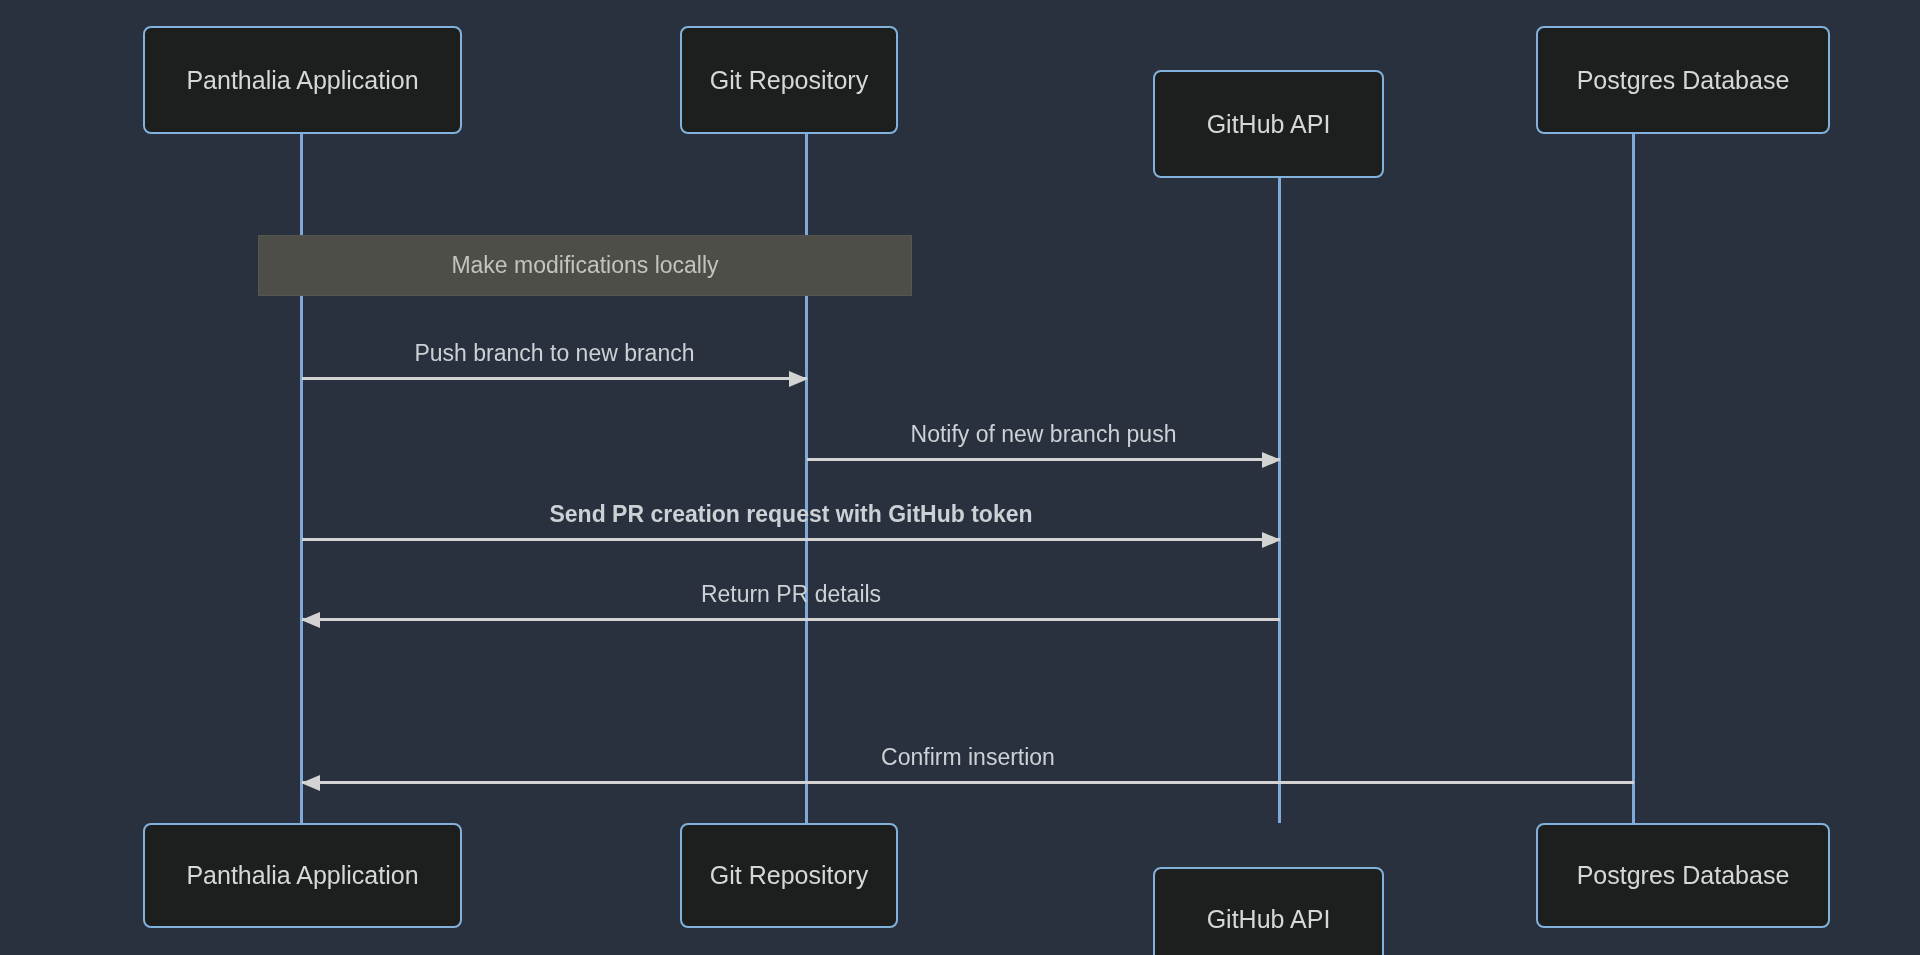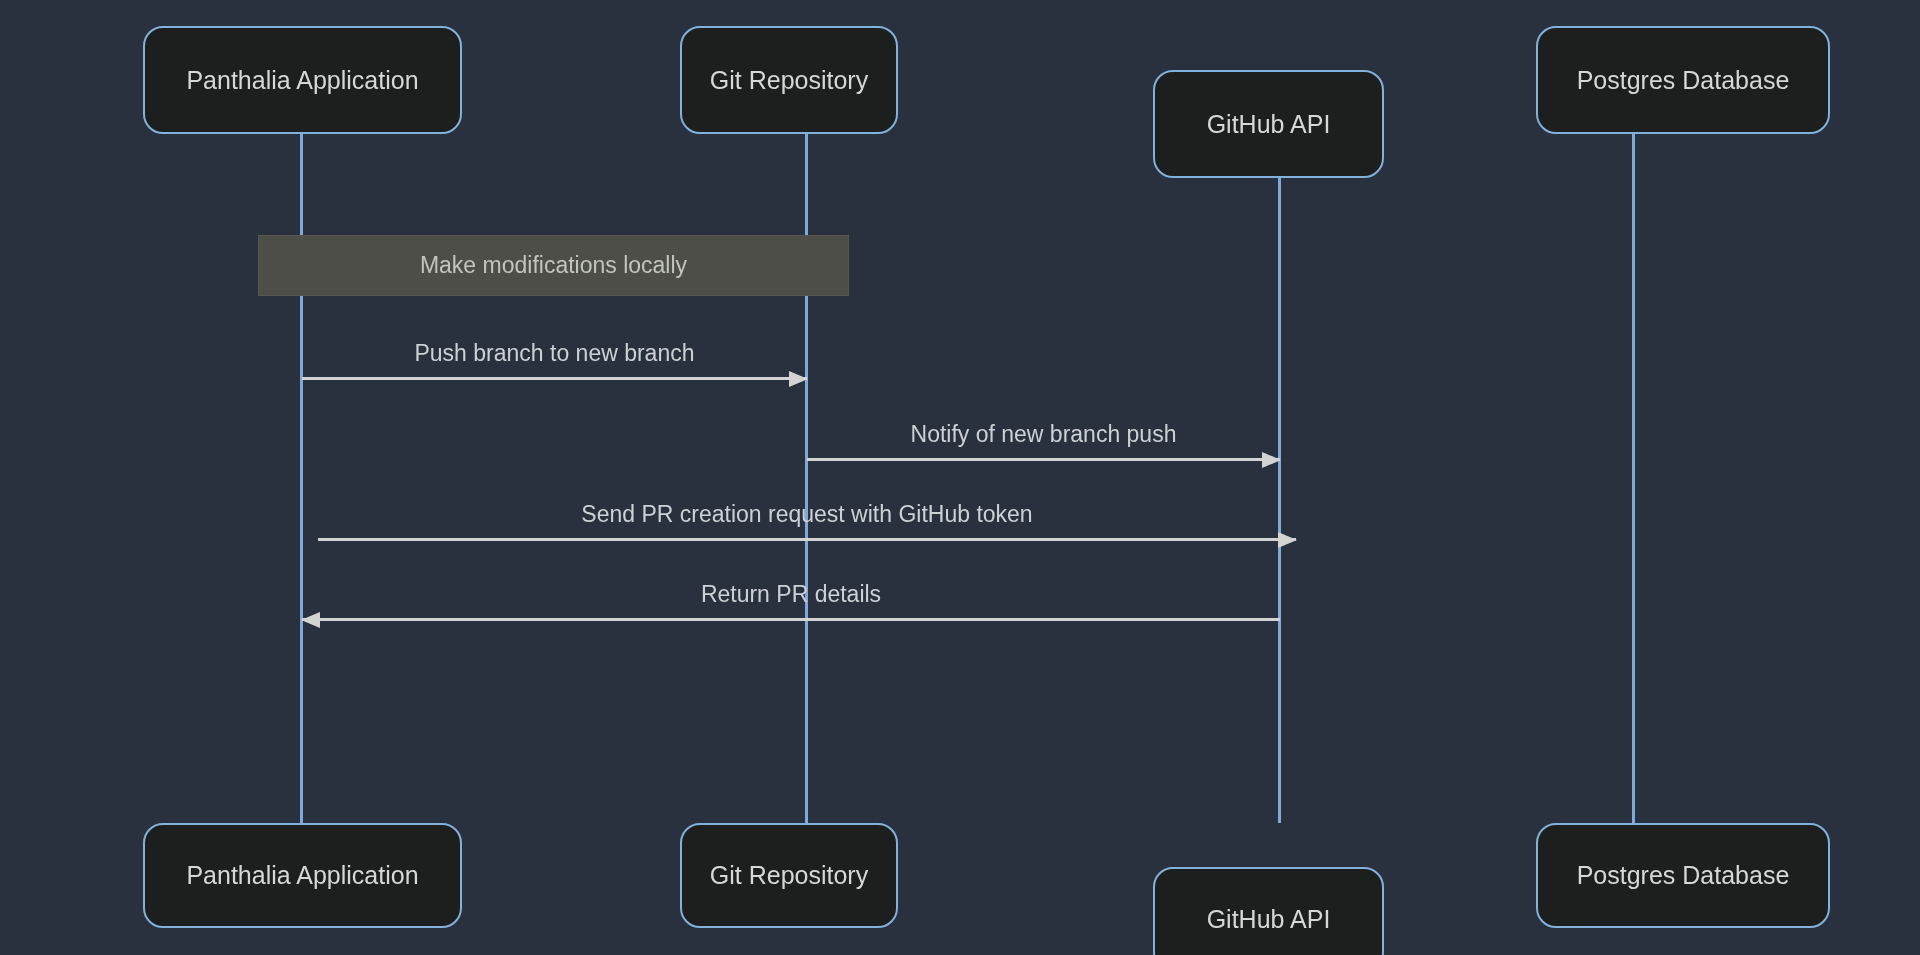--- a/index.html
+++ b/index.html
@@ -28,21 +28,21 @@
     top:134px;
     height:689px;
     width:3px;
     background:var(--lifeline);
   }
 
   .actor{
     position:absolute;
     background:var(--actor-fill);
     border:2px solid var(--actor-border);
-    border-radius:20px;
+    border-radius:8px;
     color:var(--actor-text);
     font-size:25px;
     display:flex;
     align-items:center;
     justify-content:center;
     text-align:center;
   }
   .actor.top{top:26px;height:108px;}
   .actor.bottom{top:823px;height:105px;}
   .a1{left:143px;width:319px;}
@@ -70,29 +70,29 @@
     width:0;height:0;
     border-top:8px solid transparent;
     border-bottom:8px solid transparent;
   }
   .head.right{right:-1px;border-left:19px solid var(--signal);}
   .head.left{left:-1px;border-right:19px solid var(--signal);}
 
   .m0{left:302px;width:505px;top:167px;}
   .m1{left:302px;width:505px;top:331px;}
   .m2{left:807px;width:473px;top:412px;}
-  .m3{left:318px;width:978px;top:492px;}
+  .m3{left:302px;width:978px;top:492px;font-weight:bold;}
   .m4{left:302px;width:978px;top:572px;}
   .m5{left:302px;width:1332px;top:654px;}
   .m6{left:302px;width:1332px;top:735px;}
 
   .note{
     position:absolute;
     left:258px;top:235px;
-    width:591px;height:61px;
+    width:654px;height:61px;
     background:var(--note-bg);
     border:1px solid var(--note-border);
     color:var(--note-text);
     font-size:23px;
     display:flex;
     align-items:center;
     justify-content:center;
     text-align:center;
   }
 </style>
@@ -146,20 +146,26 @@
   </div>
 
   <div class="msg m4">
     <div class="msg-label">Return PR details</div>
     <div class="msg-line">
       <i class="head left"></i>
     </div>
   </div>
 
 
+  <div class="msg m6">
+    <div class="msg-label">Confirm insertion</div>
+    <div class="msg-line">
+      <i class="head left"></i>
+    </div>
+  </div>
 
   <div class="actor bottom a1">
     <span>Panthalia Application</span>
   </div>
   <div class="actor bottom a2">
     <span>Git Repository</span>
   </div>
   <div class="actor bottom a3">
     <span>GitHub API</span>
   </div>

